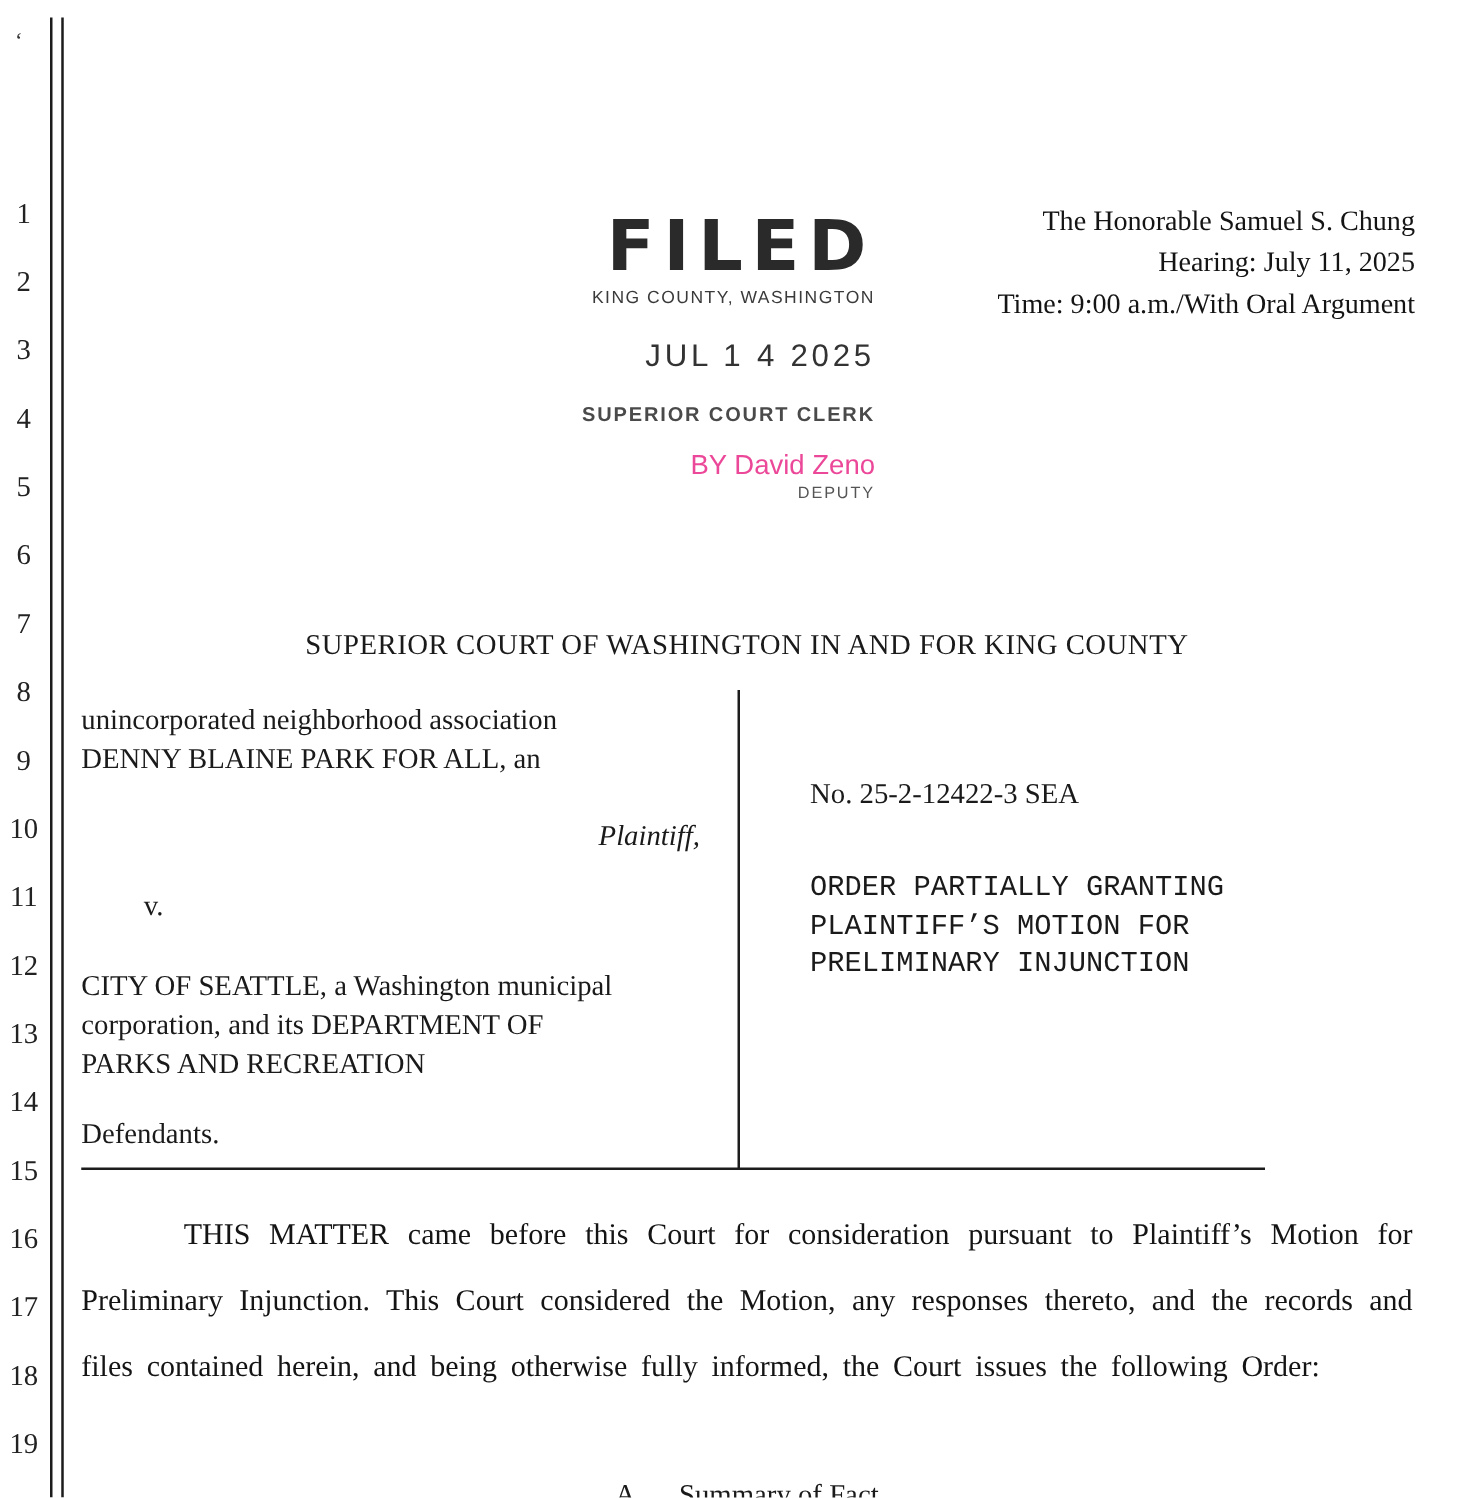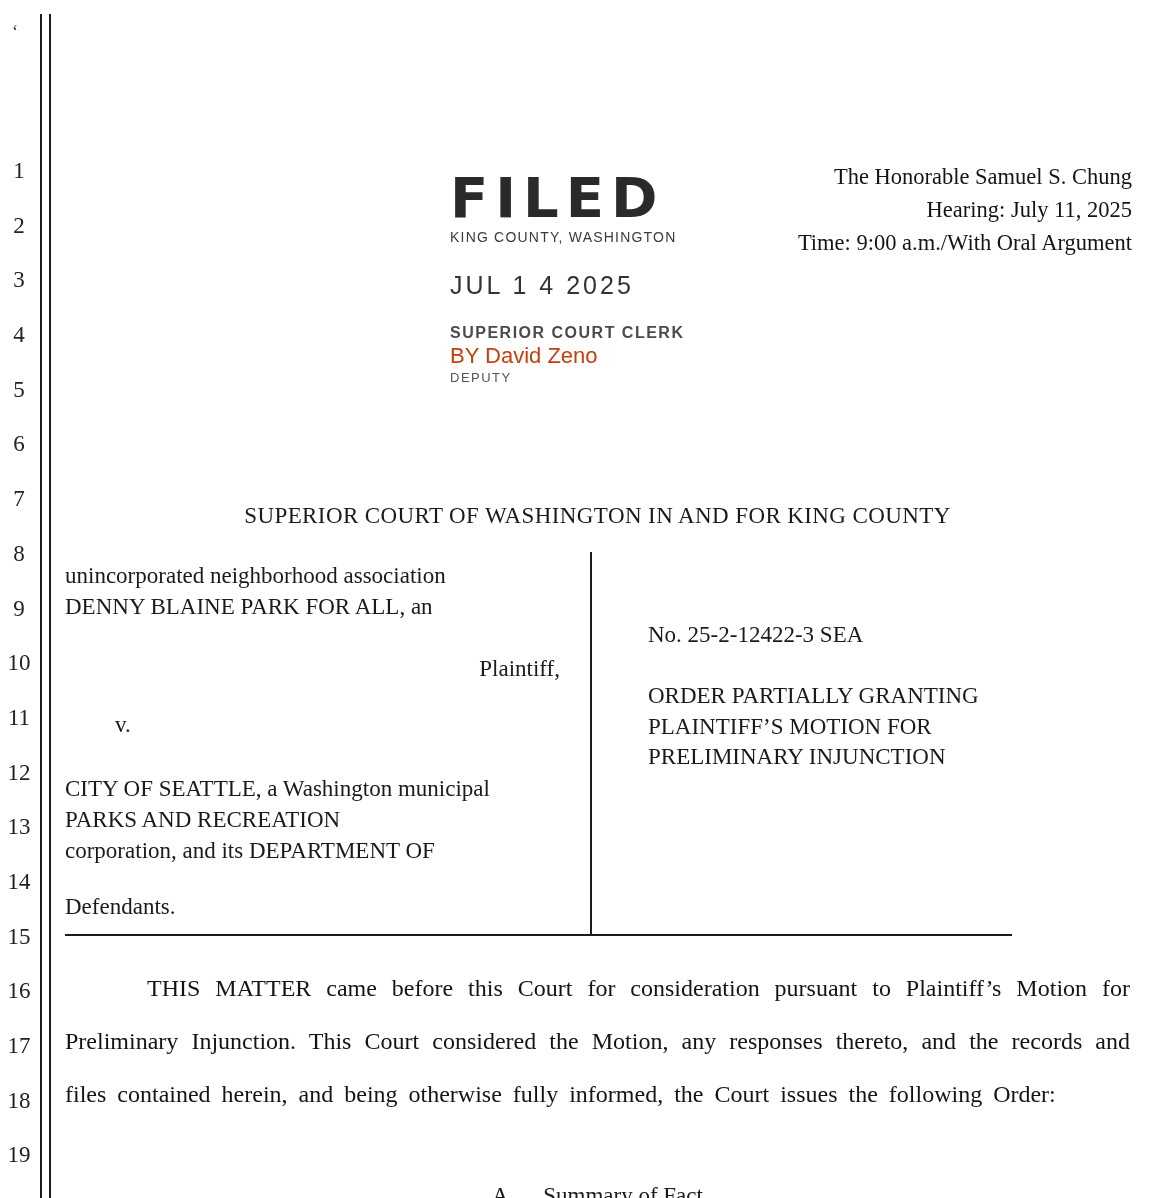--- a/index.html
+++ b/index.html
@@ -20,63 +20,63 @@
     height: 54.7px; text-align: center;
     font-size: 23px; color: #222;
   }
   
   .rule-v { position: absolute; top: 14px; height: 1184px; width: 2px; background: #1c1c1c; }
   .rule-v.outer { left: 40px; }
   .rule-v.inner { left: 49px; }
 
   
   .stamp {
-    position: absolute; left: 450px; top: 170px; width: 270px;
-    text-align: left; color: #2e2e2e;
+    position: absolute; left: 430px; top: 170px; width: 270px;
+    text-align: right; color: #2e2e2e;
     font-family: "Liberation Sans", sans-serif;
   }
   .stamp-filed {
     font-family: "DejaVu Sans", sans-serif;
     font-weight: bold; font-size: 56px; line-height: 1;
     letter-spacing: 7px; color: #2a2a2a;
   }
   .stamp-county { font-size: 14px; letter-spacing: 1.2px; margin-top: 3px; color: #3a3a3a; }
   .stamp-date {
     font-family: Liberation Sans, sans-serif;
     font-size: 25px; letter-spacing: 3px; margin-top: 26px; color: #333;
   }
   .stamp-clerk { font-size: 16px; letter-spacing: 1.5px; margin-top: 24px; color: #4a4a4a; font-weight: bold; }
-  .stamp-by { font-size: 22px; margin-top: 1px; color: #c2410c; }
+  .stamp-by { font-size: 22px; margin-top: 17px; color: #ec4899; }
   .stamp-deputy { font-size: 13px; letter-spacing: 1.5px; margin-top: 1px; color: #555; }
 
   
   .header-right {
     position: absolute; right: 36px; top: 160px;
     text-align: right; font-size: 22.5px; line-height: 33px; color: #141414;
   }
 
   .court-title {
     position: absolute; left: 65px; right: 38px; top: 503px;
     text-align: center; font-size: 23px; letter-spacing: 0.4px;
   }
 
   
   .caption { position: absolute; left: 65px; top: 552px; width: 1065px; height: 383px; }
   .caption-divider { position: absolute; left: 525px; top: 0; height: 383px; width: 2px; background: #1c1c1c; }
   .caption-rule { position: absolute; left: 65px; top: 934px; width: 947px; height: 2px; background: #1c1c1c; }
 
   .caption-left { position: absolute; left: 0; top: 8px; width: 520px; font-size: 23px; }
   .party-lines { line-height: 31px; }
-  .plaintiff-label { text-align: right; padding-right: 25px; margin-top: 34px; }
+  .plaintiff-label { text-align: right; padding-right: 25px; margin-top: 34px; font-style: italic; }
   .versus { margin-top: 30px; padding-left: 50px; }
   .defendant-lines { margin-top: 35px; line-height: 31px; }
   .defendant-label { text-align: left; padding-right: 24px; margin-top: 28px; }
 
   .caption-right { position: absolute; left: 583px; top: 70px; width: 480px; font-size: 23px; }
-  .order-title { margin-top: 33px; line-height: 30.5px; }
+  .order-title { margin-top: 47px; line-height: 30.5px; font-family: Liberation Mono, monospace; }
 
   
   .body-paragraph {
     position: absolute; left: 65px; top: 962px; width: 1065px;
     font-size: 24px; line-height: 53px;
     text-align: justify; text-indent: 82px;
     word-spacing: 5px; color: #141414;
   }
   .section-heading {
     position: absolute; left: 65px; width: 1065px; top: 1183px;
@@ -135,22 +135,22 @@
 
   <div class="caption-left">
     <div class="party-lines">
       <div>unincorporated neighborhood association</div>
       <div>DENNY BLAINE PARK FOR ALL, an</div>
     </div>
     <div class="plaintiff-label">Plaintiff,</div>
     <div class="versus">v.</div>
     <div class="defendant-lines">
       <div>CITY OF SEATTLE, a Washington municipal</div>
+      <div>corporation, and its DEPARTMENT OF</div>
       <div>PARKS AND RECREATION</div>
-      <div>corporation, and its DEPARTMENT OF</div>
     </div>
     <div class="defendant-label">Defendants.</div>
   </div>
 
   <div class="caption-right">
     <div>No. 25-2-12422-3 SEA</div>
     <div class="order-title">
       <div>ORDER PARTIALLY GRANTING</div>
       <div>PLAINTIFF’S MOTION FOR</div>
       <div>PRELIMINARY INJUNCTION</div>

